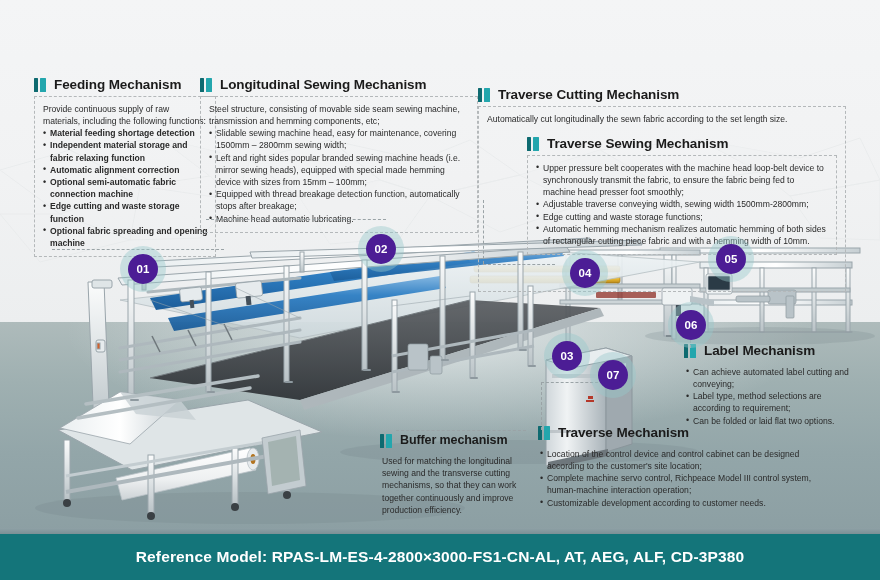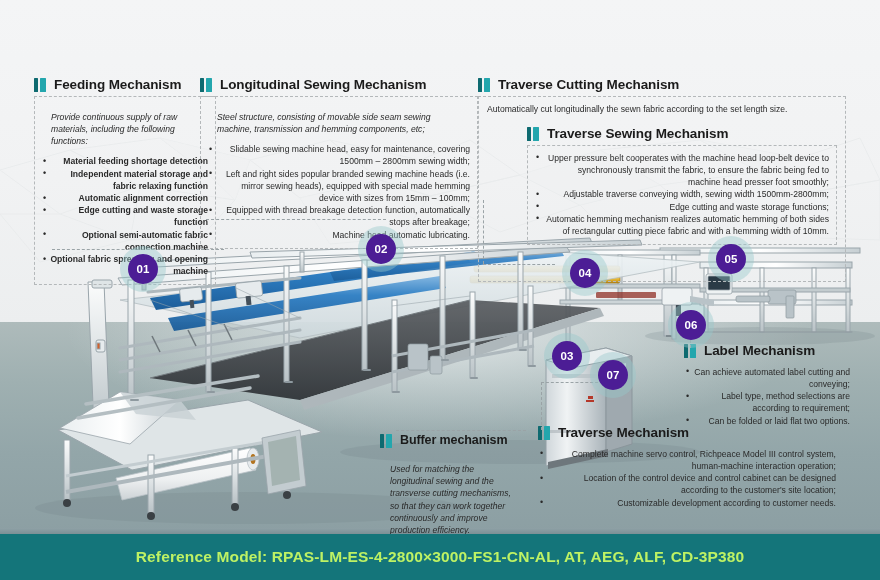--- a/index.html
+++ b/index.html
@@ -48,35 +48,35 @@
   .head h3 {
     font-size:13.5px; font-weight:bold; color:#1b1b1b;
     letter-spacing:-0.1px; white-space:nowrap; line-height:1.1;
   }
   .body {
     border:1px dashed #b4b8ba;
     padding:6px 7px 7px 8px;
     font-size:8.6px; line-height:1.42; color:#2a2a2a;
   }
   .body.noborder { border:none; padding:4px 2px 0 2px; }
-  .body p { margin:8px;font-style:italic; }
+  .body p { margin:0; }
   .body ul { list-style:none; margin:0; padding:0; }
-  .body li { position:relative; padding-left:7px;text-align:right; }
+  .body li { position:relative; padding-left:7px; }
   .body li:before {
     content:"•"; position:absolute; left:0; top:-0.5px; font-size:9px; line-height:1.42;
   }
   .body li.b { font-weight:bold; }
 
   
   #blk-feeding      { left:34px;  top:78px;  width:182px; }
   #blk-feeding .body{ width:182px; }
   #blk-long         { left:200px; top:78px;  width:278px; }
   #blk-long .body   { width:278px; }
 
-  #blk-cut          { left:478px; top:78px;  width:368px; }
+  #blk-cut          { left:478px; top:88px;  width:368px; }
   #blk-cut > .outer {
     border:1px dashed #b4b8ba; padding:6px 8px 8px 8px; width:368px;
     min-height:186px; position:relative;
   }
   #blk-cut .lead { font-size:8.6px; line-height:1.42; color:#2a2a2a; }
   #blk-trav { position:absolute; left:48px; top:30px; width:310px; }
   #blk-trav .body { width:310px; }
 
   #blk-buffer       { left:380px; top:434px; width:146px; }
   #blk-buffer .body { width:146px; }
@@ -101,21 +101,21 @@
   
   .leader { position:absolute; border-top:1px dashed #9aa3a6; z-index:3; }
   .leader.v { border-top:none; border-left:1px dashed #9aa3a6; }
 
   
   #banner {
     position:absolute; left:0; top:534px; width:880px; height:46px;
     background:#14757a; display:flex; align-items:center; justify-content:center;
   }
   #banner span {
-    color:#bef264; font-size:15.5px; font-weight:bold; letter-spacing:.15px;
+    color:#ffffff; font-size:15.5px; font-weight:bold; letter-spacing:.15px;
   }
 </style>
 </head>
 <body>
 
 <div id="stage">
 
   <div class="bg-sky"></div>
 
   <svg class="bg-poly" viewBox="0 0 880 325" preserveAspectRatio="none">
@@ -404,22 +404,22 @@
           <i class="b"></i>
         </span>
       <h3>Feeding Mechanism</h3>
     </div>
     <div class="body">
       <p>Provide continuous supply of raw materials, including the following functions:</p>
       <ul>
         <li class="b">Material feeding shortage detection</li>
         <li class="b">Independent material storage and fabric relaxing function</li>
         <li class="b">Automatic alignment correction</li>
+        <li class="b">Optional semi-automatic fabric connection machine</li>
         <li class="b">Edge cutting and waste storage function</li>
-        <li class="b">Optional semi-automatic fabric connection machine</li>
         <li class="b">Optional fabric spreading and opening machine</li>
       </ul>
     </div>
   </div>
 
   <div class="block" id="blk-long">
     <div class="head">
       <span class="mark">
           <i class="a"></i>
           <i class="b"></i>
@@ -484,22 +484,22 @@
   <div class="block" id="blk-control">
     <div class="head">
       <span class="mark">
           <i class="a"></i>
           <i class="b"></i>
         </span>
       <h3>Traverse Mechanism</h3>
     </div>
     <div class="body noborder">
       <ul>
+        <li>Location of the control device and control cabinet can be designed according to the customer's site location;</li>
         <li>Complete machine servo control, Richpeace Model III control system, human-machine interaction operation;</li>
-        <li>Location of the control device and control cabinet can be designed according to the customer's site location;</li>
         <li>Customizable development according to customer needs.</li>
       </ul>
     </div>
   </div>
 
   <div class="block" id="blk-label">
     <div class="head">
       <span class="mark">
           <i class="a"></i>
           <i class="b"></i>

